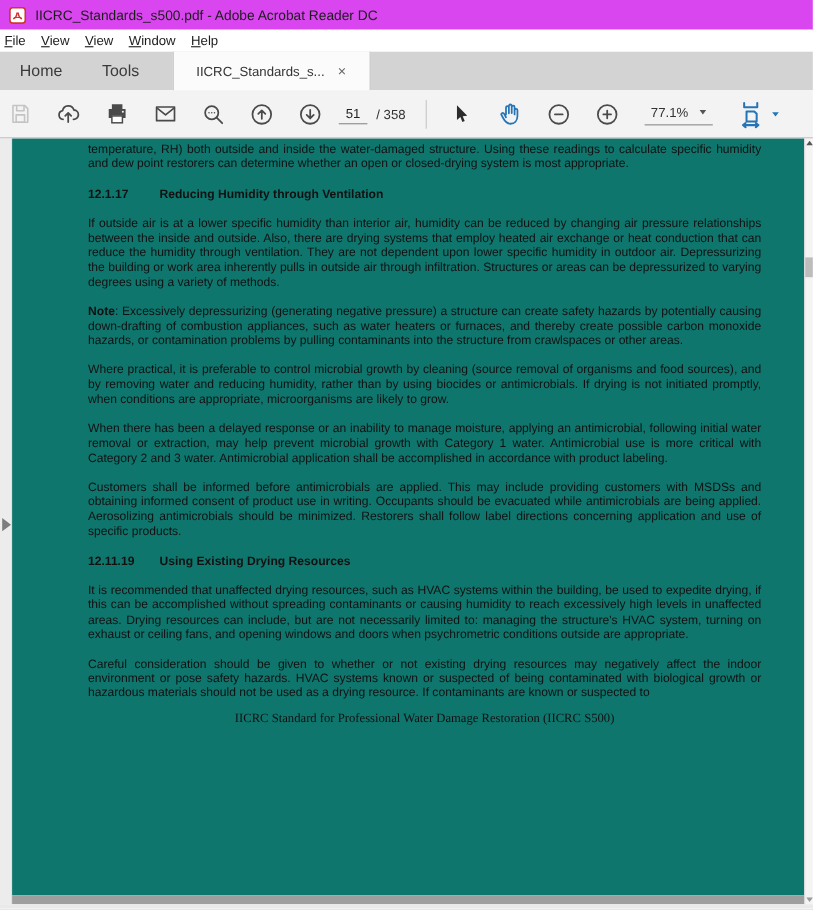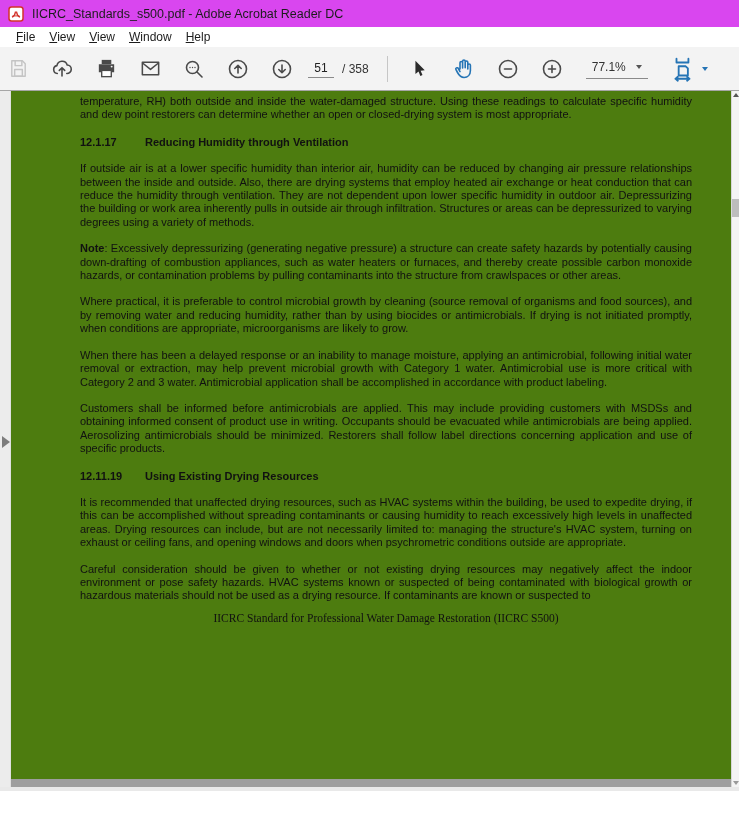--- a/index.html
+++ b/index.html
@@ -10,21 +10,21 @@
     background:#ffffff;
   }
   .app { width:739px; height:827px; position:relative; background:#fff; }
 
   
   .titlebar { height:27px; display:flex; align-items:center; gap:8px; padding-left:8px; background:#d946ef; }
   .titlebar .title { font-size:12.5px; color:#1c1c1c; }
   .appicon { width:16px; height:16px; display:flex; }
 
   
-  .menubar { height:20px; display:flex; align-items:center; column-gap:10px; padding-left:14px; background:#fff; font-size:12px; color:#1c1c1c; }
+  .menubar { height:20px; display:flex; align-items:center; column-gap:10px; padding-left:2px; background:#fff; font-size:12px; color:#1c1c1c; }
   .menu-item { display:inline-block; padding:1px 2px; cursor:default; }
   .menu-item::first-letter { text-decoration:underline; }
 
   
   .tabbar { height:35px; background:#d3d3d3; display:flex; align-items:stretch; }
   .tab { display:flex; align-items:center; padding:0 18px; font-size:14.5px; color:#3a3a3a; }
   .tab.doc-tab { background:#fbfbfb; margin-left:12px; width:180px; padding:0 10px; font-size:12px; color:#333; justify-content:center; gap:12px; border-left:1px solid #c4c4c4; border-right:1px solid #c4c4c4; }
   .tab-close { font-size:13px; color:#666; line-height:1; }
 
   
@@ -37,21 +37,21 @@
   .tdivider { width:1px; height:26px; background:#c6c6c6; margin-left:18px; }
   .zoom-ctl { margin-left:22px; display:flex; align-items:center; gap:10px; border-bottom:1px solid #8a8a8a; padding:2px 6px 4px; font-size:12px; color:#333; }
   .caret { width:0; height:0; border-left:3.5px solid transparent; border-right:3.5px solid transparent; border-top:4.5px solid #555; }
   .caret.blue { border-top-color:#2574b5; }
   .pageview-ctl { margin-left:22px; display:flex; align-items:center; gap:6px; }
 
   
   .docarea { position:relative; height:700px; background:#ffffff; }
   .navstrip { position:absolute; left:0; top:0; bottom:4px; width:11px; background:#ececec; border-right:1px solid #e0e0e0; }
   .nav-toggle { position:absolute; left:2px; top:345px; width:0; height:0; border-top:6px solid transparent; border-bottom:6px solid transparent; border-left:8px solid #7d7d7d; }
-  .page-surface { position:absolute; left:11px; top:0; width:720px; height:688px; background:#4d7c0f; padding:2px 39px 0 69px; overflow:hidden; }
+  .page-surface { position:absolute; left:11px; top:0; width:720px; height:688px; background:#0f766e; padding:2px 39px 0 69px; overflow:hidden; }
   .below-page { position:absolute; left:11px; top:688px; width:720px; height:8px; background:#9e9e9e; }
   .hscroll { position:absolute; left:0; bottom:0; width:100%; height:4px; background:#e9e9e9; }
   .vscroll { position:absolute; right:0; top:0; bottom:4px; width:8px; background:#f4f4f4; border-left:1px solid #d8d8d8; }
   .vthumb { position:absolute; left:0; top:108px; width:100%; height:18px; background:#bdbdbd; }
   .vscroll-arrow { position:absolute; left:1px; width:0; height:0; border-left:3px solid transparent; border-right:3px solid transparent; }
   .vscroll-arrow.up { top:2px; border-bottom:4px solid #555; }
   .vscroll-arrow.down { bottom:2px; border-top:4px solid #9a9a9a; }
 
   
   .doc-text { font-size:11px; line-height:13.4px; color:#111; }
@@ -84,20 +84,32 @@
   </div>
 
   <div class="menubar">
     <span class="menu-item">File</span>
     <span class="menu-item">View</span>
     <span class="menu-item">View</span>
     <span class="menu-item">Window</span>
     <span class="menu-item">Help</span>
   </div>
 
+  <div class="tabbar">
+    <div class="tab">
+        <span>Home</span>
+      </div>
+    <div class="tab">
+        <span>Tools</span>
+      </div>
+    <div class="tab doc-tab">
+      <span>IICRC_Standards_s...</span>
+      <span class="tab-close">×</span>
+    </div>
+  </div>
 
   <div class="toolbar">
     <div class="tbtn first">
       <svg viewBox="0 0 24 24" width="23" height="23" fill="none" class="icon-disabled" stroke-width="1.5" stroke-linejoin="round">
         <path d="M5 4h11l3 3v13H5z"></path>
           <path d="M8.5 4v5h7V4"></path>
           <rect x="8" y="13" width="8" height="7"></rect>
       </svg>
     </div>
     <div class="tbtn">

